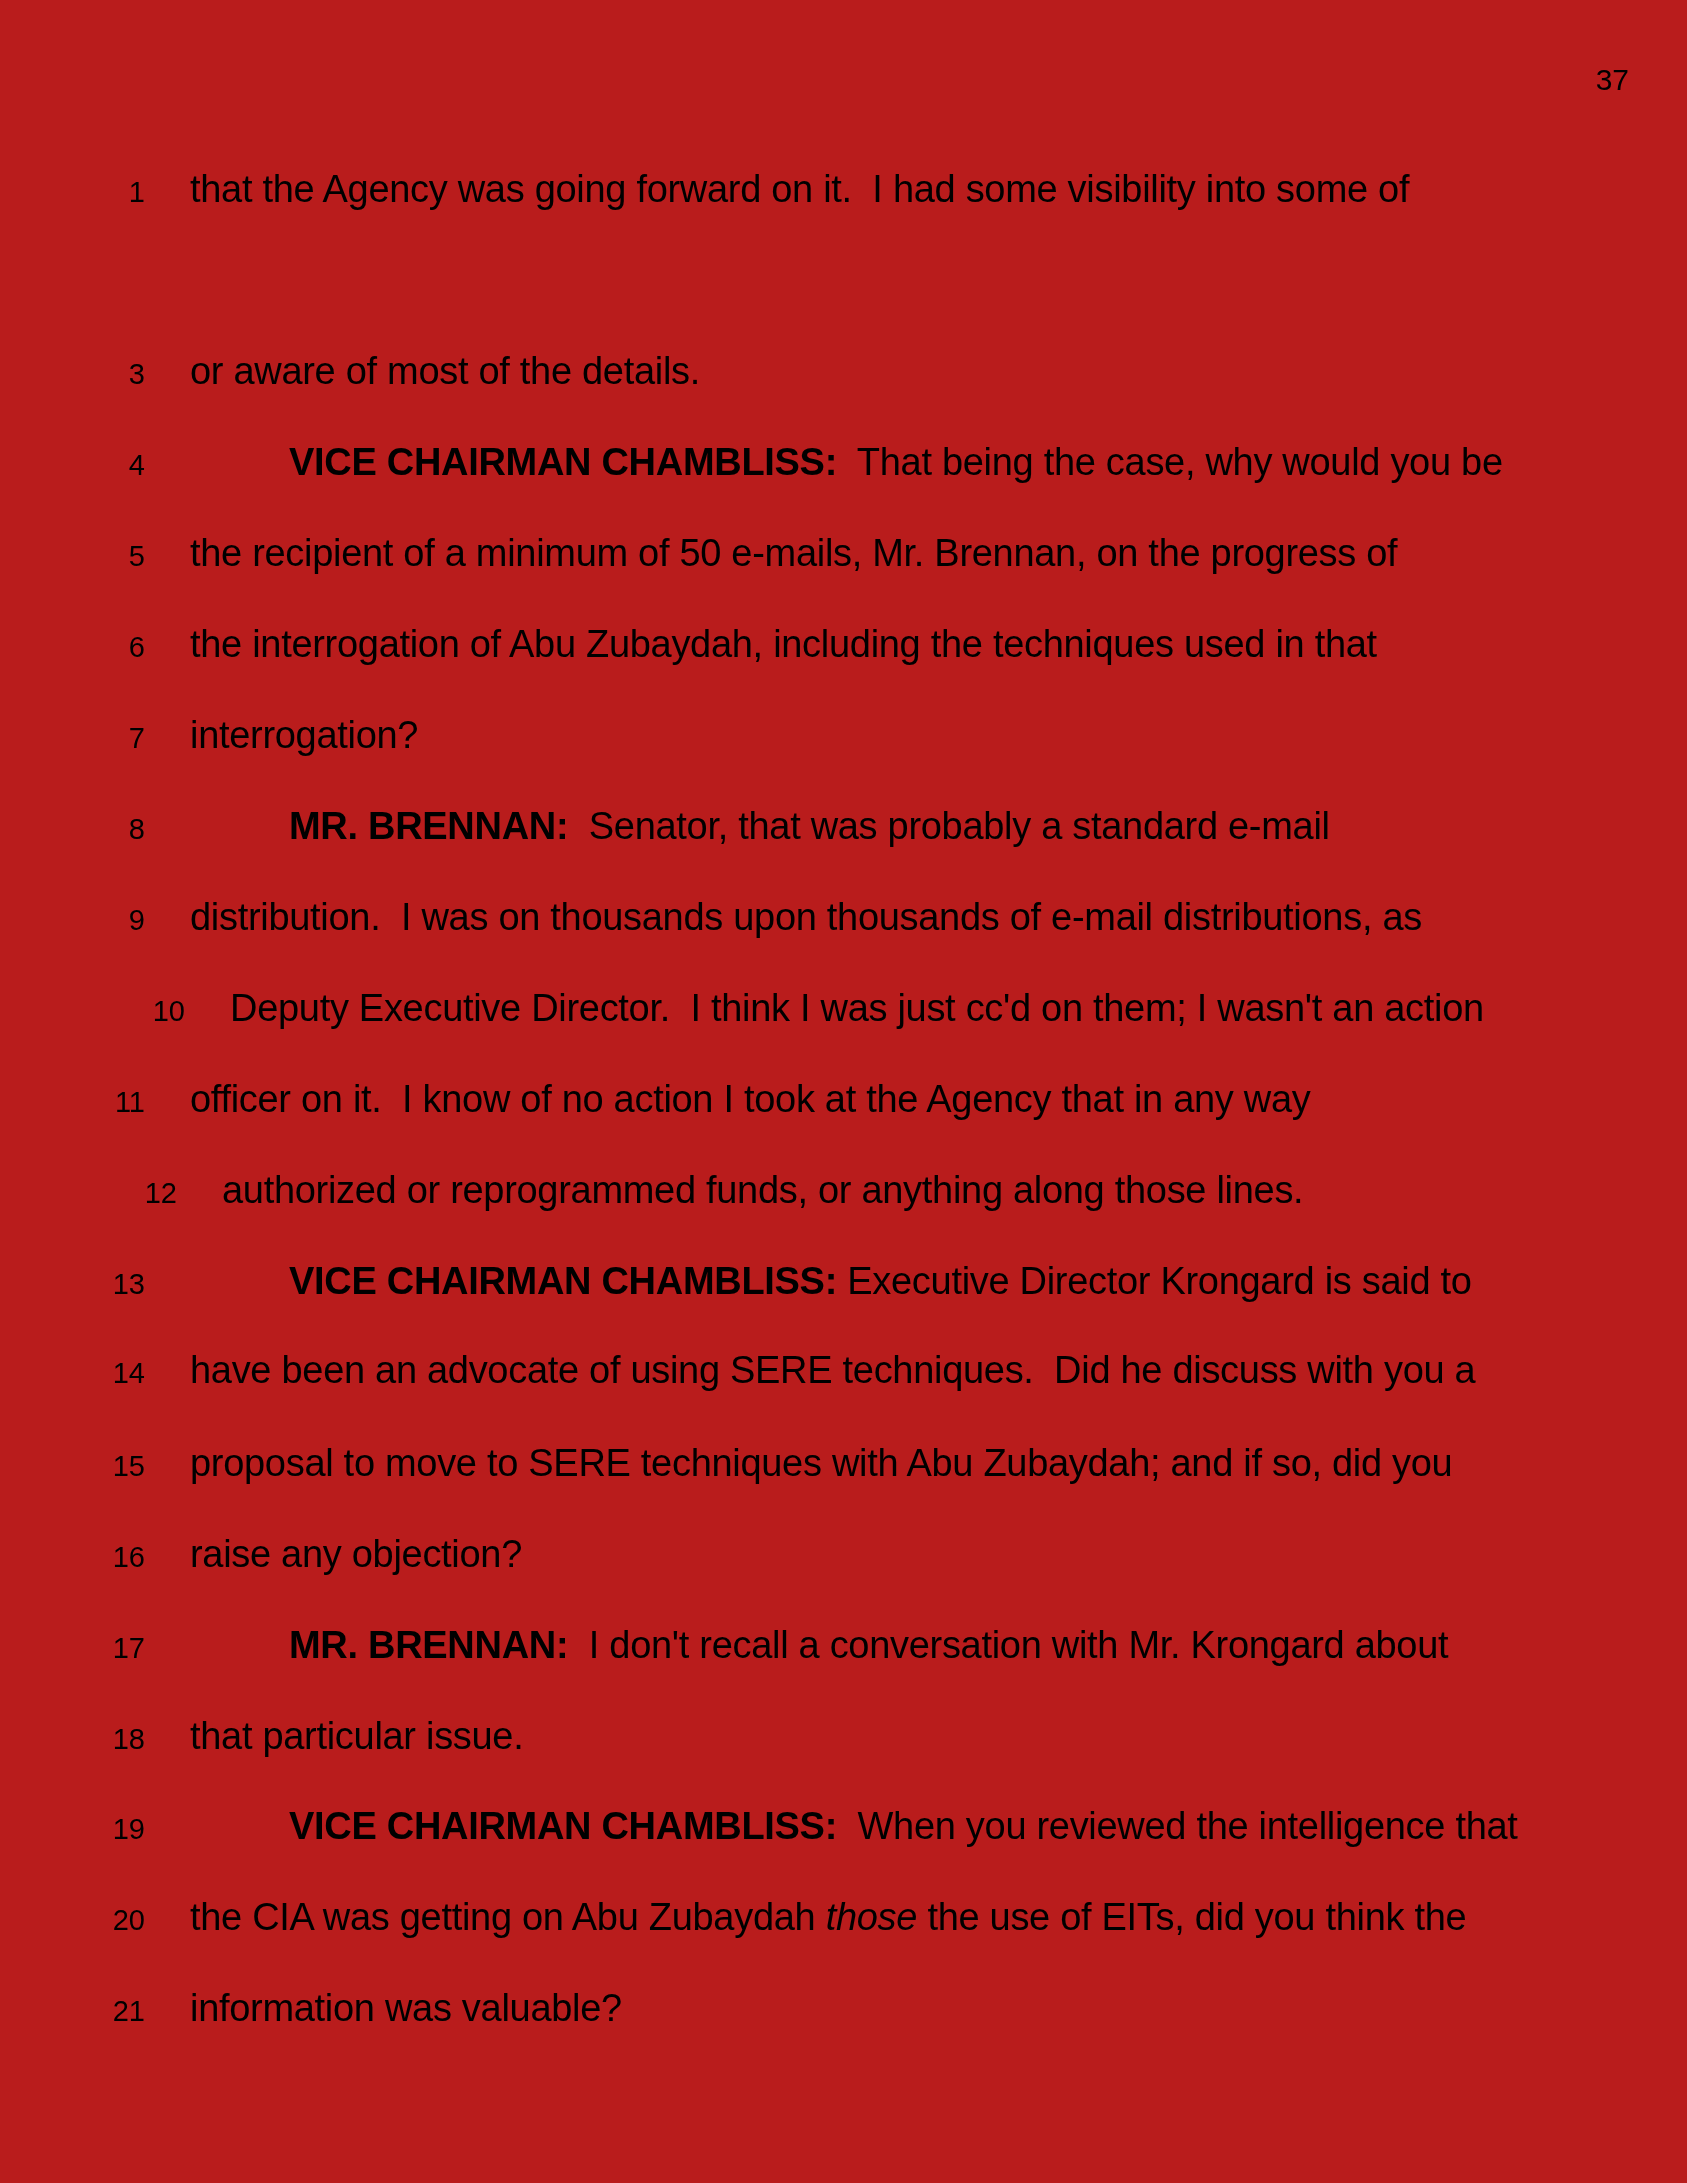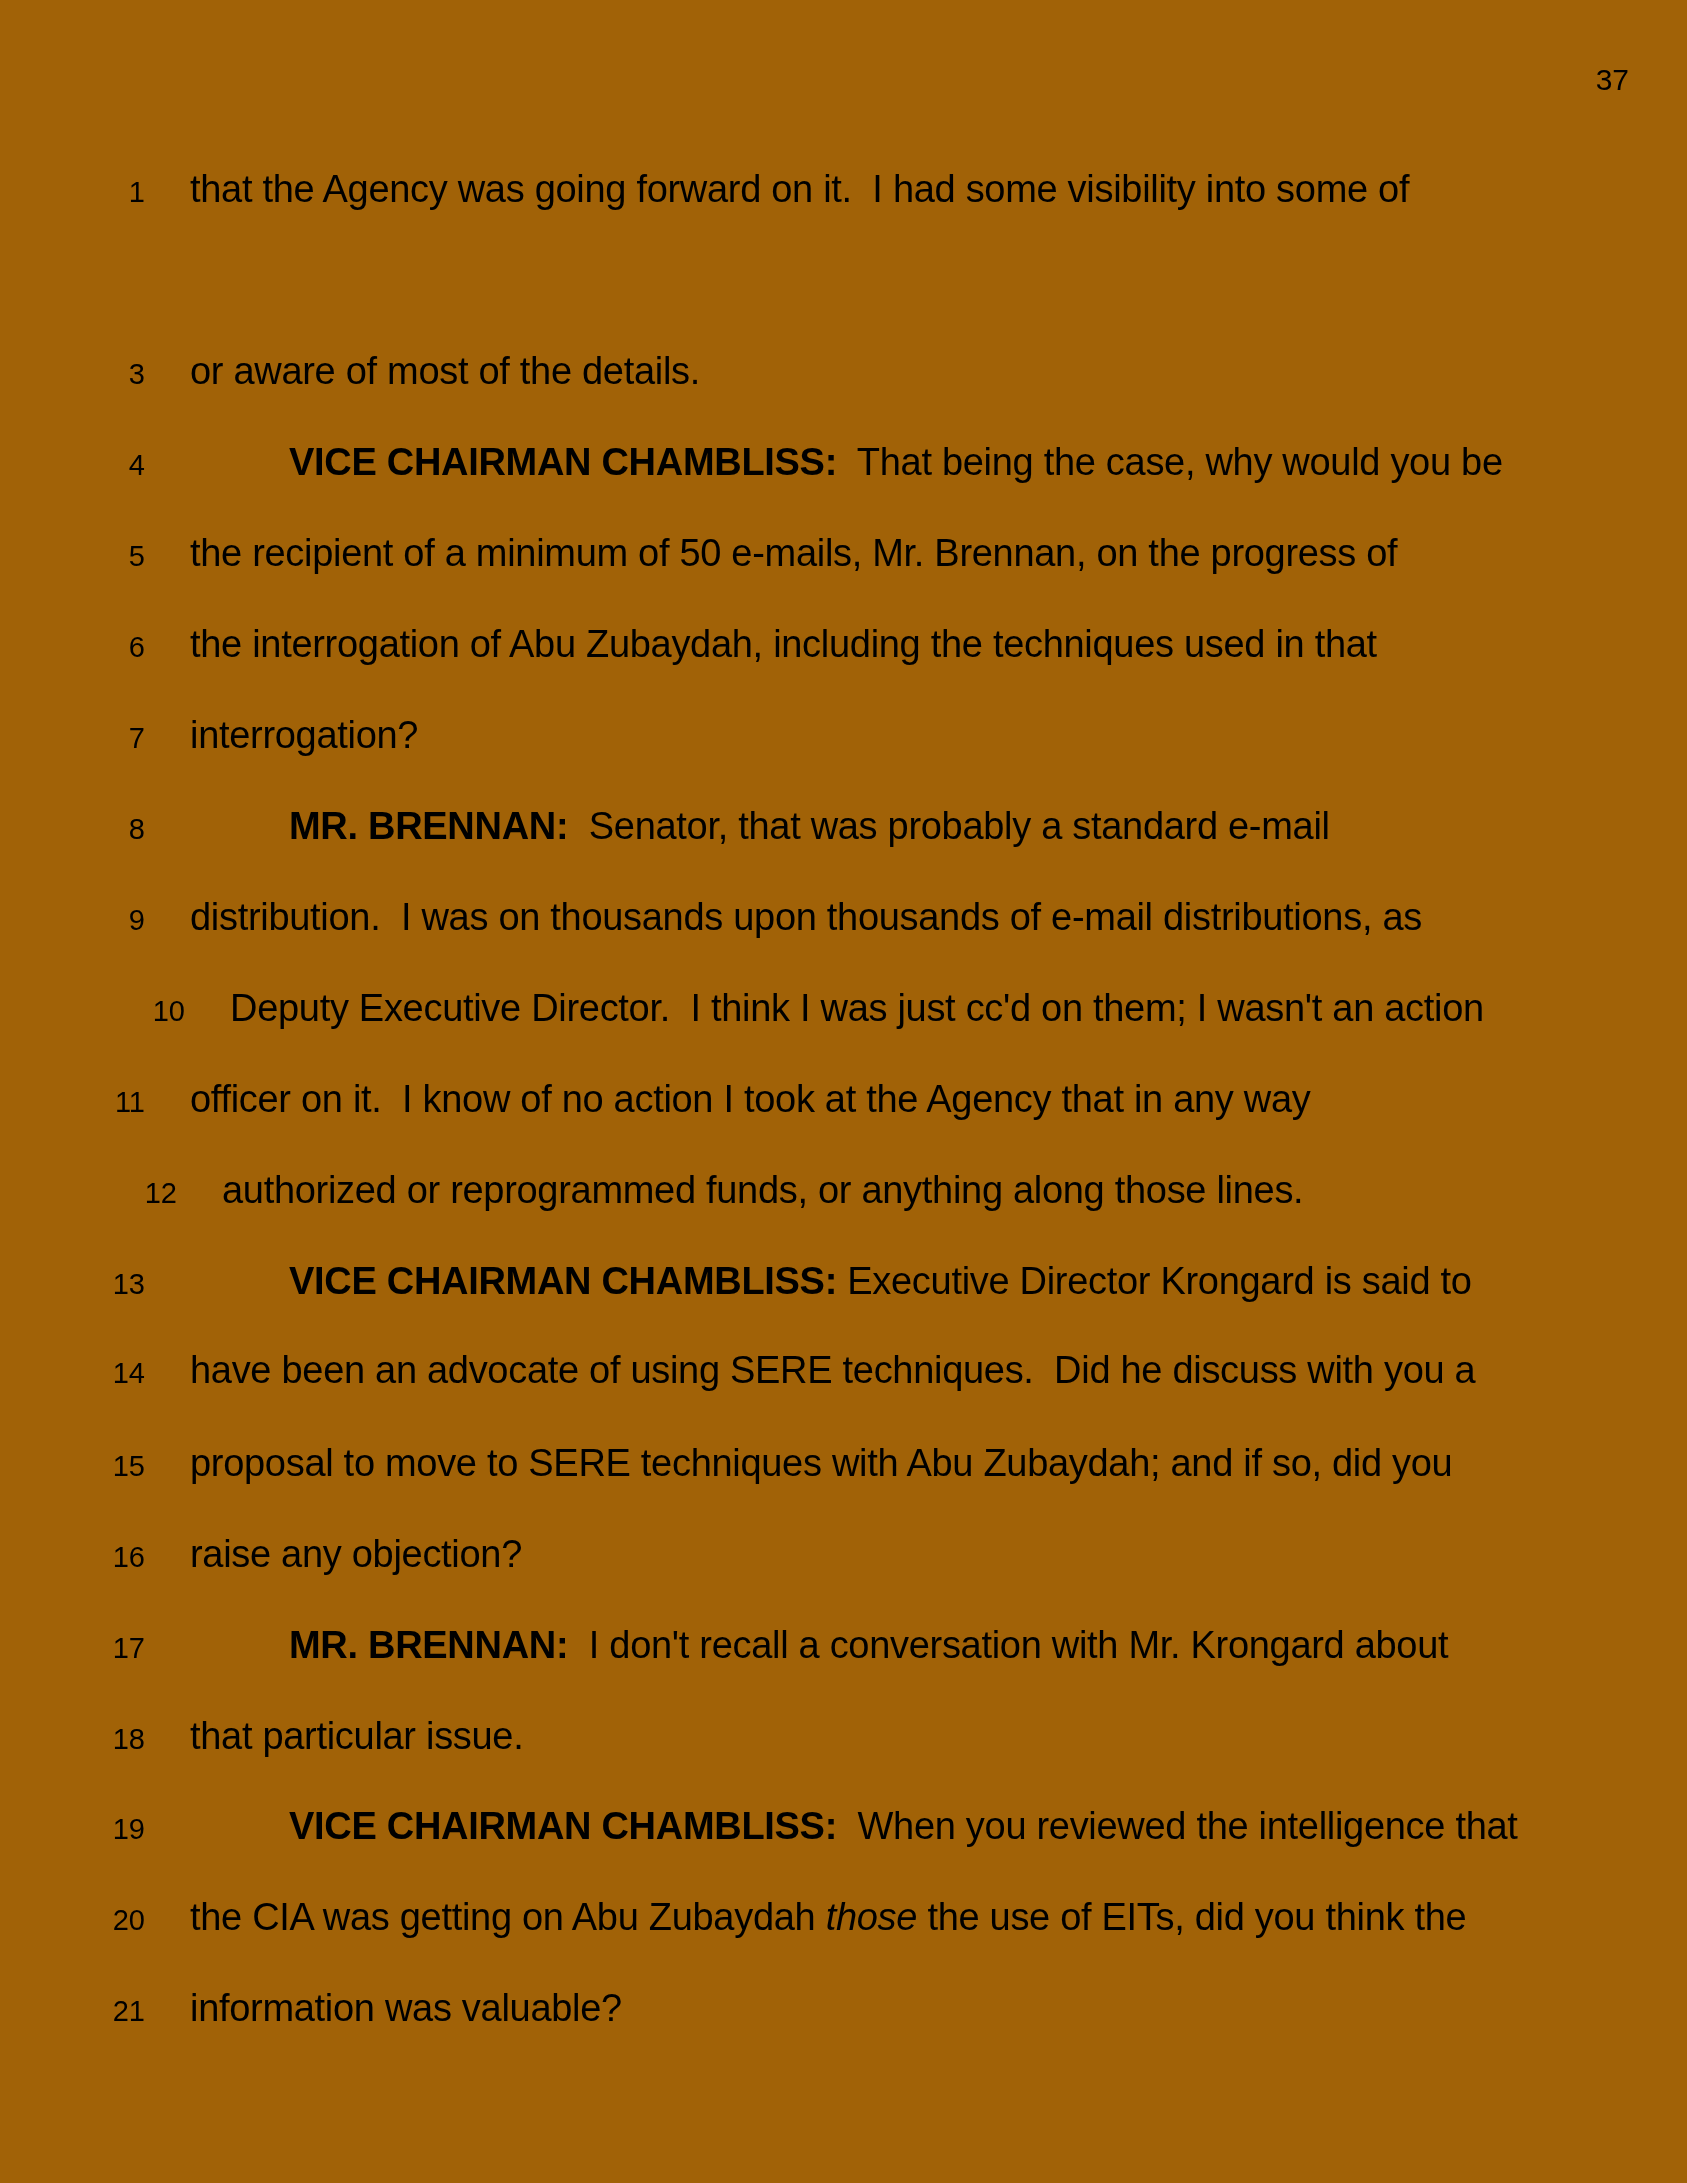--- a/index.html
+++ b/index.html
@@ -10,21 +10,21 @@
   body {
     width: 1687px;
     height: 2183px;
     font-family: "Liberation Sans", sans-serif;
     color: #000000;
   }
   .page {
     position: relative;
     width: 1687px;
     height: 2183px;
-    background: #a16207;
+    background: #b91c1c;
     overflow: hidden;
   }
   .page-number {
     position: absolute;
     top: 65px;
     right: 58px;
     font-size: 30px;
     line-height: 30px;
     letter-spacing: 0;
   }

